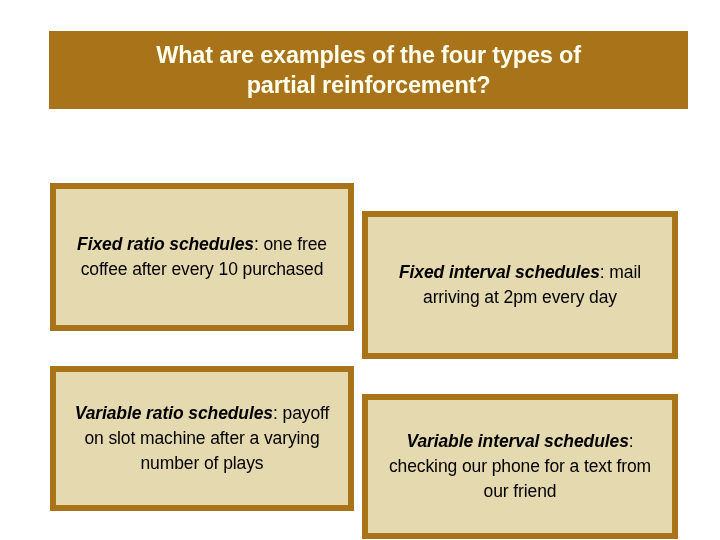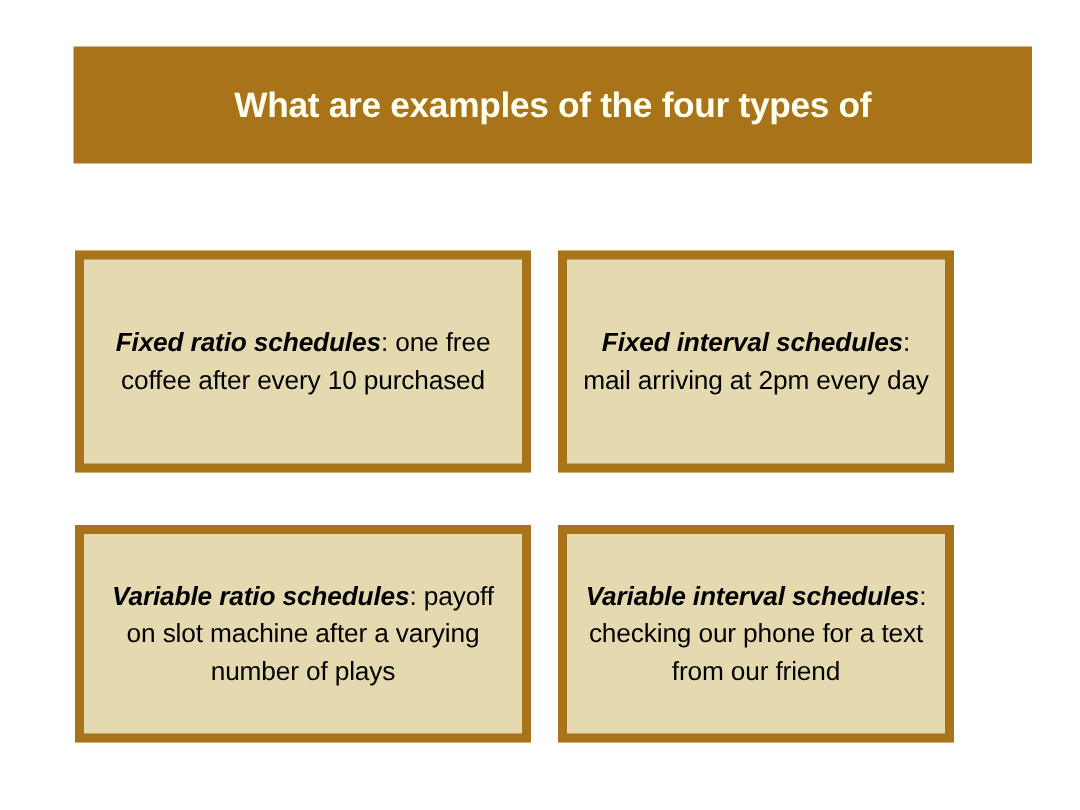--- a/index.html
+++ b/index.html
@@ -64,22 +64,22 @@
     position: absolute;
     box-sizing: border-box;
     background: #e5d9b0;
     border: 6px solid #a9731a;
     display: flex;
     align-items: center;
     justify-content: center;
     padding: 4px 10px;
   }
 
-  .box-col-left  { left: 0px;   width: 304px; }
-  .box-col-right { left: 322px; width: 264px; }
+  .box-col-left  { left: 0px;   width: 304px; margin-top: 16px; }
+  .box-col-right { left: 312px; width: 316px; margin-top: 44px; }
   .box-row-top    { top: 0px;   height: 148px; }
   .box-row-bottom { top: 183px; height: 145px; }
 
   .box-text {
     color: #000000;
     font-size: 17.5px;
     line-height: 25px;
     text-align: center;
     letter-spacing: -0.1px;
   }
@@ -88,20 +88,21 @@
     font-style: italic;
   }
 </style>
 </head>
 <body>
 
 <div id="slide">
 
   <div id="title-banner">
     <div class="title-line">What are examples of the four types of</div>
+    <div class="title-line"><span class="italic">partial reinforcement</span><span class="italic">?</span></div>
   </div>
 
   <div id="boxes">
 
     <div class="box box-col-left box-row-top">
       <div class="box-text"><span class="term">Fixed ratio schedules</span><span>:</span><span> one free coffee after every 10 purchased</span></div>
     </div>
 
     <div class="box box-col-right box-row-top">
       <div class="box-text"><span class="term">Fixed interval schedules</span><span>:</span><span> mail arriving at 2pm every day</span></div>

